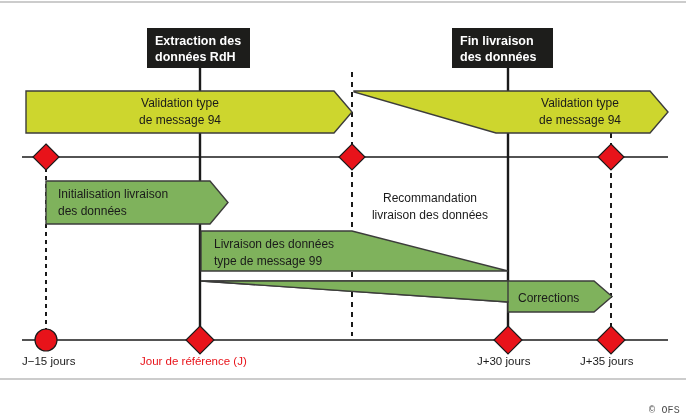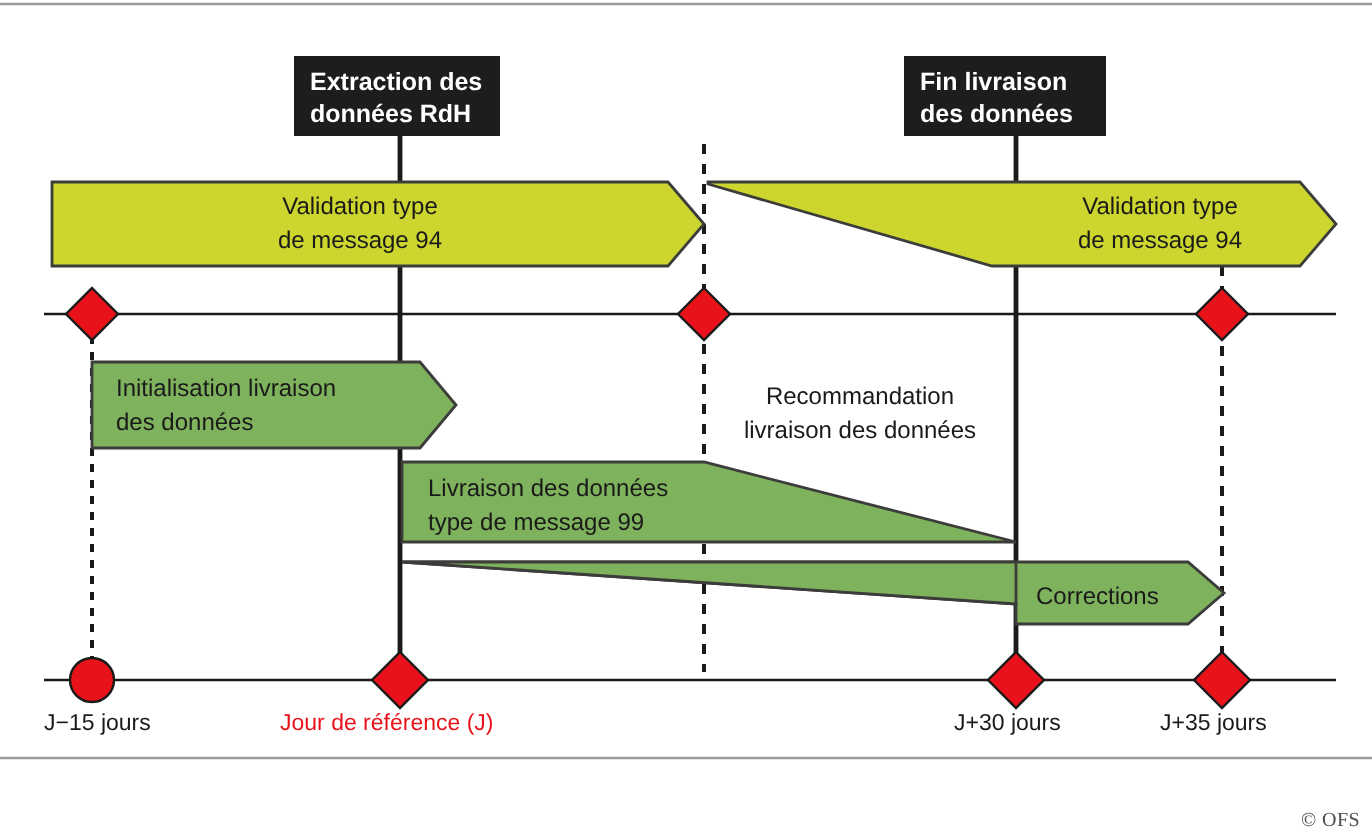--- a/index.html
+++ b/index.html
@@ -22,21 +22,21 @@
     left: 0;
     top: 0;
   }
   .copyright {
     position: absolute;
     right: 6px;
     bottom: 3px;
     font-size: 10px;
     color: #4d4d4d;
     letter-spacing: 0.2px;
-    font-family: Liberation Serif, serif;
+    font-family: Liberation Mono, monospace;
   }
   svg text {
     font-family: "Liberation Sans", sans-serif;
   }
   .lbl-black-box {
     fill: #ffffff;
     font-size: 12.5px;
     font-weight: bold;
   }
   .lbl-shape {

